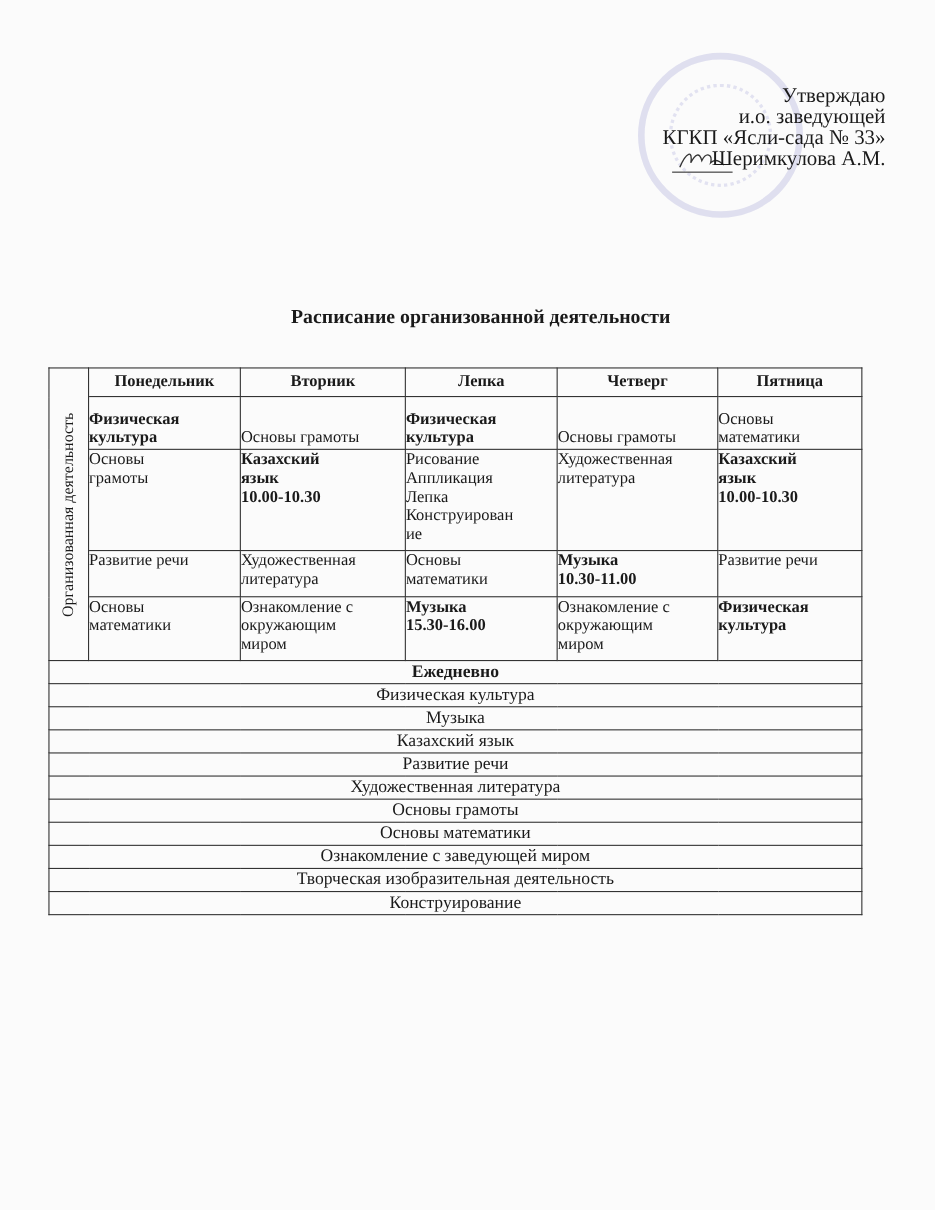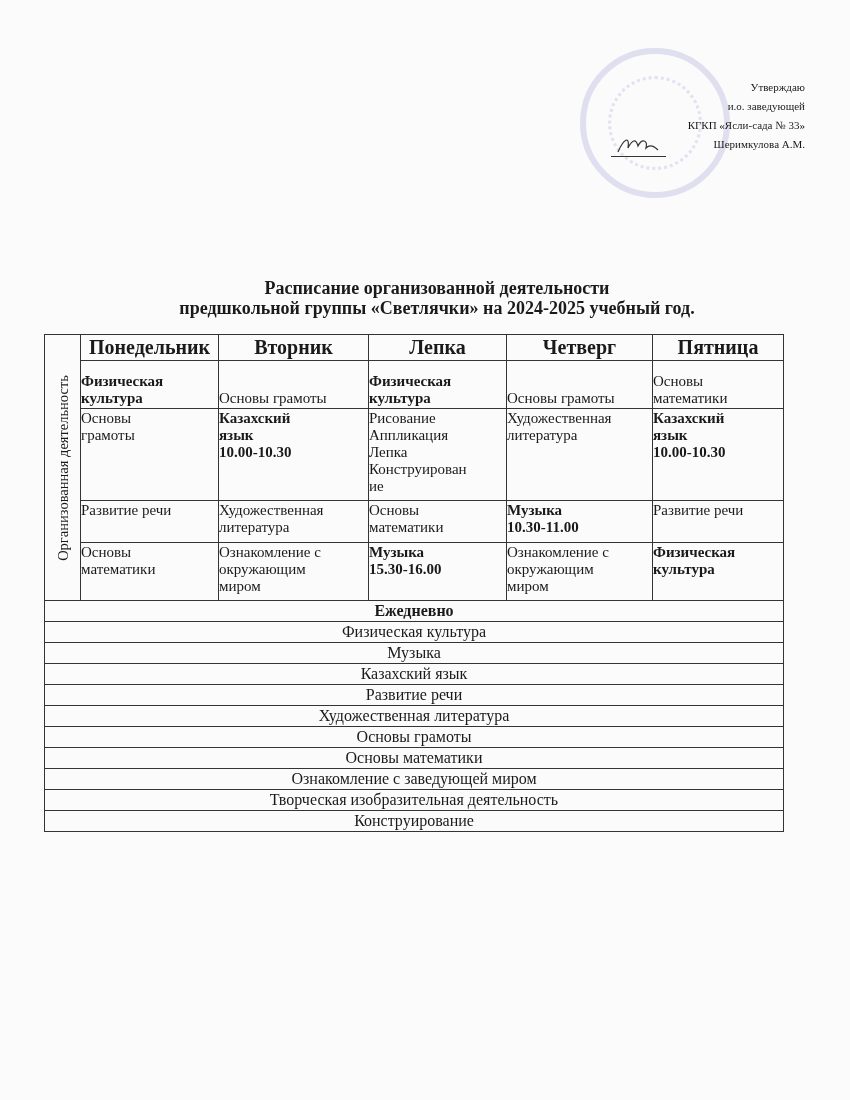--- a/index.html
+++ b/index.html
@@ -2,21 +2,21 @@
 <html><head>
   <meta charset="utf-8">
   <style>
     html, body { margin: 0; padding: 0; }
     body {
       width: 850px; height: 1100px; background: #fbfbfb; position: relative; overflow: hidden;
       font-family: "Liberation Serif", serif; color: #1a1a1a;
     }
     .approval {
       position: absolute; right: 45px; top: 78px; text-align: right;
-      font-size: 11px; line-height: 19px;
+      font-size: 19px; line-height: 19px;
     }
     .stamp {
       position: absolute; left: 580px; top: 48px; width: 150px; height: 150px;
       border-radius: 50%; border: 6px solid rgba(150,150,210,0.28);
       box-sizing: border-box;
     }
     .stamp::after {
       content: ""; position: absolute; left: 22px; top: 22px; right: 22px; bottom: 22px;
       border-radius: 50%; border: 3px dotted rgba(150,150,210,0.25);
     }
@@ -30,21 +30,21 @@
       font-weight: bold; font-size: 18px; line-height: 20px; margin-left: 24px;
     }
     .schedule {
       position: absolute; left: 44px; top: 334px; width: 739px;
       border-collapse: collapse; table-layout: fixed;
       font-size: 15px;
     }
     .schedule td, .schedule th {
       border: 1px solid #333; vertical-align: top; padding: 1px 0; line-height: 17px;
     }
-    .schedule th { font-weight: bold; font-size: 20px; text-align: center; padding: 4px 2px; }
+    .schedule th { font-weight: bold; font-size: 15px; text-align: center; padding: 4px 2px; }
     .vlabel-cell { padding: 0 !important; position: relative; }
     .vlabel {
       position: absolute; left: 50%; top: 50%; white-space: nowrap;
       transform: translate(-50%, -50%) rotate(-90deg); font-size: 14.5px;
     }
     .b { font-weight: bold; }
     .daily td { text-align: center; padding: 0 4px; line-height: 20px; font-size: 16px; margin-left: 45px; }
     .daily .head { font-weight: bold; }
   </style>
 </head>
@@ -59,21 +59,20 @@
 
 <div class="approval">
   <div>Утверждаю</div>
   <div>и.о. заведующей</div>
   <div>КГКП «Ясли-сада № 33»</div>
   <div>Шеримкулова А.М.</div>
 </div>
 
 <div class="title">
   <div>Расписание организованной деятельности</div>
-  <div>предшкольной группы «Светлячки» на 2024-2025 учебный год.</div>
 </div>
 
 <table class="schedule">
   <colgroup>
     <col style="width:36px">
       <col style="width:138px">
       <col style="width:150px">
       <col style="width:138px">
       <col style="width:146px">
       <col style="width:131px">

